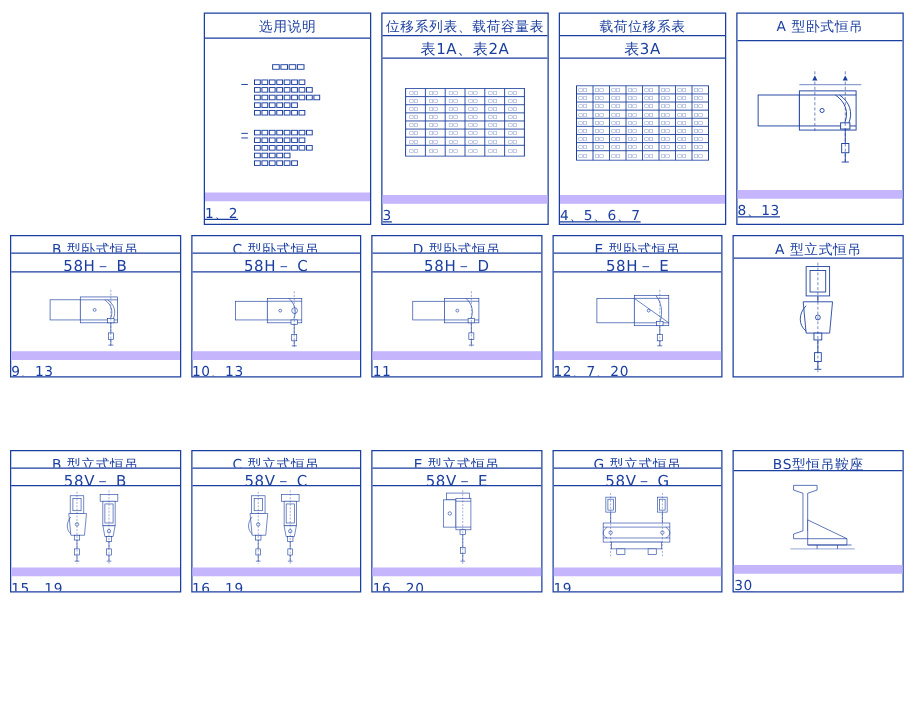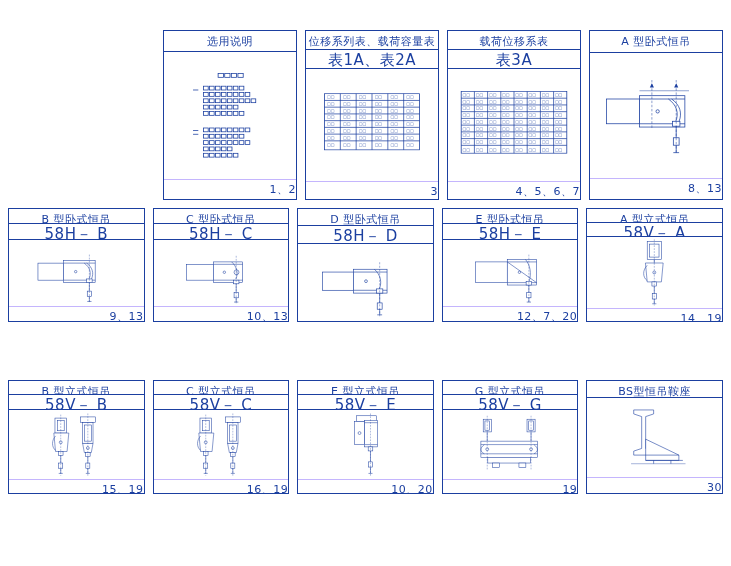--- a/index.html
+++ b/index.html
@@ -41,59 +41,59 @@
     height: 172px;
   }
   .card {
     border: 1px solid #1b3fa0;
     box-sizing: border-box;
     display: flex;
     flex-direction: column;
     background: #ffffff;
     flex: 1 1 0;
     min-width: 0;
-    margin-top: 20px;
   }
   .row-1 .card { height: 170px; }
   .row-2 .card, .row-3 .card { height: 114px; }
 
   .card-title {
     border-bottom: 1px solid #1b3fa0;
     text-align: center;
     font-size: 11px;
     line-height: 21px;
     height: 21px;
     white-space: nowrap;
     overflow: hidden;
     letter-spacing: 0.5px;
   }
   .card-subtitle {
     border-bottom: 1px solid #1b3fa0;
     text-align: center;
-    font-size: 15px;
+    font-size: 12px;
     line-height: 21px;
     height: 21px;
     white-space: nowrap;
     overflow: hidden;
     letter-spacing: 0.5px;
   }
   .card-body {
     flex: 1 1 auto;
     position: relative;
     overflow: hidden;
   }
   .card-footer {
-    border-top: 1px solid #c4b5fd;
-    text-align: right;
+    border-top: 7px solid #c4b5fd;
+    text-align: left;
     font-size: 11px;
     line-height: 20px;
     height: 20px;
     white-space: nowrap;
     overflow: hidden;
     letter-spacing: 0.5px;
+    text-decoration: underline;
   }
   .card-body svg { display: block; width: 100%; height: 100%; }
 
   
   .ln { stroke: #1b3fa0; fill: none; stroke-width: 0.9; }
   .ln-t { stroke: #1b3fa0; fill: none; stroke-width: 0.6; }
   .ln-d { stroke: #1b3fa0; fill: none; stroke-width: 0.6; stroke-dasharray: 3 2; }
   .fill-w { fill: #ffffff; stroke: #1b3fa0; stroke-width: 0.9; }
   .txtblk { fill: #1b3fa0; font-size: 3px; font-family: "DejaVu Sans", sans-serif; }
 </style>
@@ -489,20 +489,21 @@
             <line x1="95.5" y1="70" x2="95.5" y2="84"></line>
             <rect x="92" y="84" width="7" height="9" class="fill-w"></rect>
             <line x1="95.5" y1="93" x2="95.5" y2="101"></line>
             <path d="M92 101 l7 0"></path>
           </g>
           <g class="ln-d">
             <line x1="95.5" y1="26" x2="95.5" y2="103"></line>
           </g>
         </svg>
       </div>
+      <div class="card-footer">11</div>
     </div>
 
     <div class="card">
       <div class="card-title">E 型卧式恒吊</div>
       <div class="card-subtitle">58H－ E</div>
       <div class="card-body">
         <svg viewBox="0 0 150 110" preserveAspectRatio="xMidYMid meet">
           <g class="ln">
             <rect x="18" y="36" width="52" height="34" class="fill-w"></rect>
             <rect x="70" y="32" width="48" height="42" class="fill-w"></rect>
@@ -520,42 +521,40 @@
           <g class="ln-d">
             <line x1="105.5" y1="24" x2="105.5" y2="104"></line>
           </g>
         </svg>
       </div>
       <div class="card-footer">12、7、20</div>
     </div>
 
     <div class="card">
       <div class="card-title">A 型立式恒吊</div>
-      <div class="card-subtitle">58V－ A</div>
       <div class="card-body">
         <svg viewBox="0 0 140 120" preserveAspectRatio="xMidYMid meet">
           <g class="ln">
             <rect x="58" y="8" width="24" height="30" class="fill-w"></rect>
             <rect x="62" y="12" width="16" height="22" class="fill-w"></rect>
             <line x1="70" y1="38" x2="70" y2="44"></line>
             <path d="M55 44 L85 44 L82 76 L58 76 Z" class="fill-w"></path>
             <path d="M58 48 C50 56 50 68 58 74"></path>
             <circle cx="70" cy="60" r="2.5"></circle>
             <rect x="66" y="76" width="8" height="7" class="fill-w"></rect>
             <line x1="70" y1="83" x2="70" y2="96"></line>
             <rect x="66.5" y="96" width="7" height="9" class="fill-w"></rect>
             <line x1="70" y1="105" x2="70" y2="113"></line>
             <path d="M66.5 113 l7 0"></path>
           </g>
           <g class="ln-d">
             <line x1="70" y1="4" x2="70" y2="116"></line>
           </g>
         </svg>
       </div>
-      <div class="card-footer">14、19</div>
     </div>
 
   </div>
 
   <div class="row row-3">
 
     <div class="card">
       <div class="card-title">B 型立式恒吊</div>
       <div class="card-subtitle">58V－ B</div>
       <div class="card-body">
@@ -646,21 +645,21 @@
             <line x1="84" y1="71" x2="84" y2="90"></line>
             <rect x="80.5" y="90" width="7" height="9" class="fill-w"></rect>
             <line x1="84" y1="99" x2="84" y2="110"></line>
             <path d="M80.5 110 l7 0"></path>
           </g>
           <g class="ln-d">
             <line x1="84" y1="6" x2="84" y2="114"></line>
           </g>
         </svg>
       </div>
-      <div class="card-footer">10、20</div>
+      <div class="card-footer">16、20</div>
     </div>
 
     <div class="card">
       <div class="card-title">G 型立式恒吊</div>
       <div class="card-subtitle">58V－ G</div>
       <div class="card-body">
         <svg viewBox="0 0 150 120" preserveAspectRatio="xMidYMid meet">
           <g class="ln">
 
             <rect x="28" y="16" width="14" height="22" class="fill-w"></rect>

